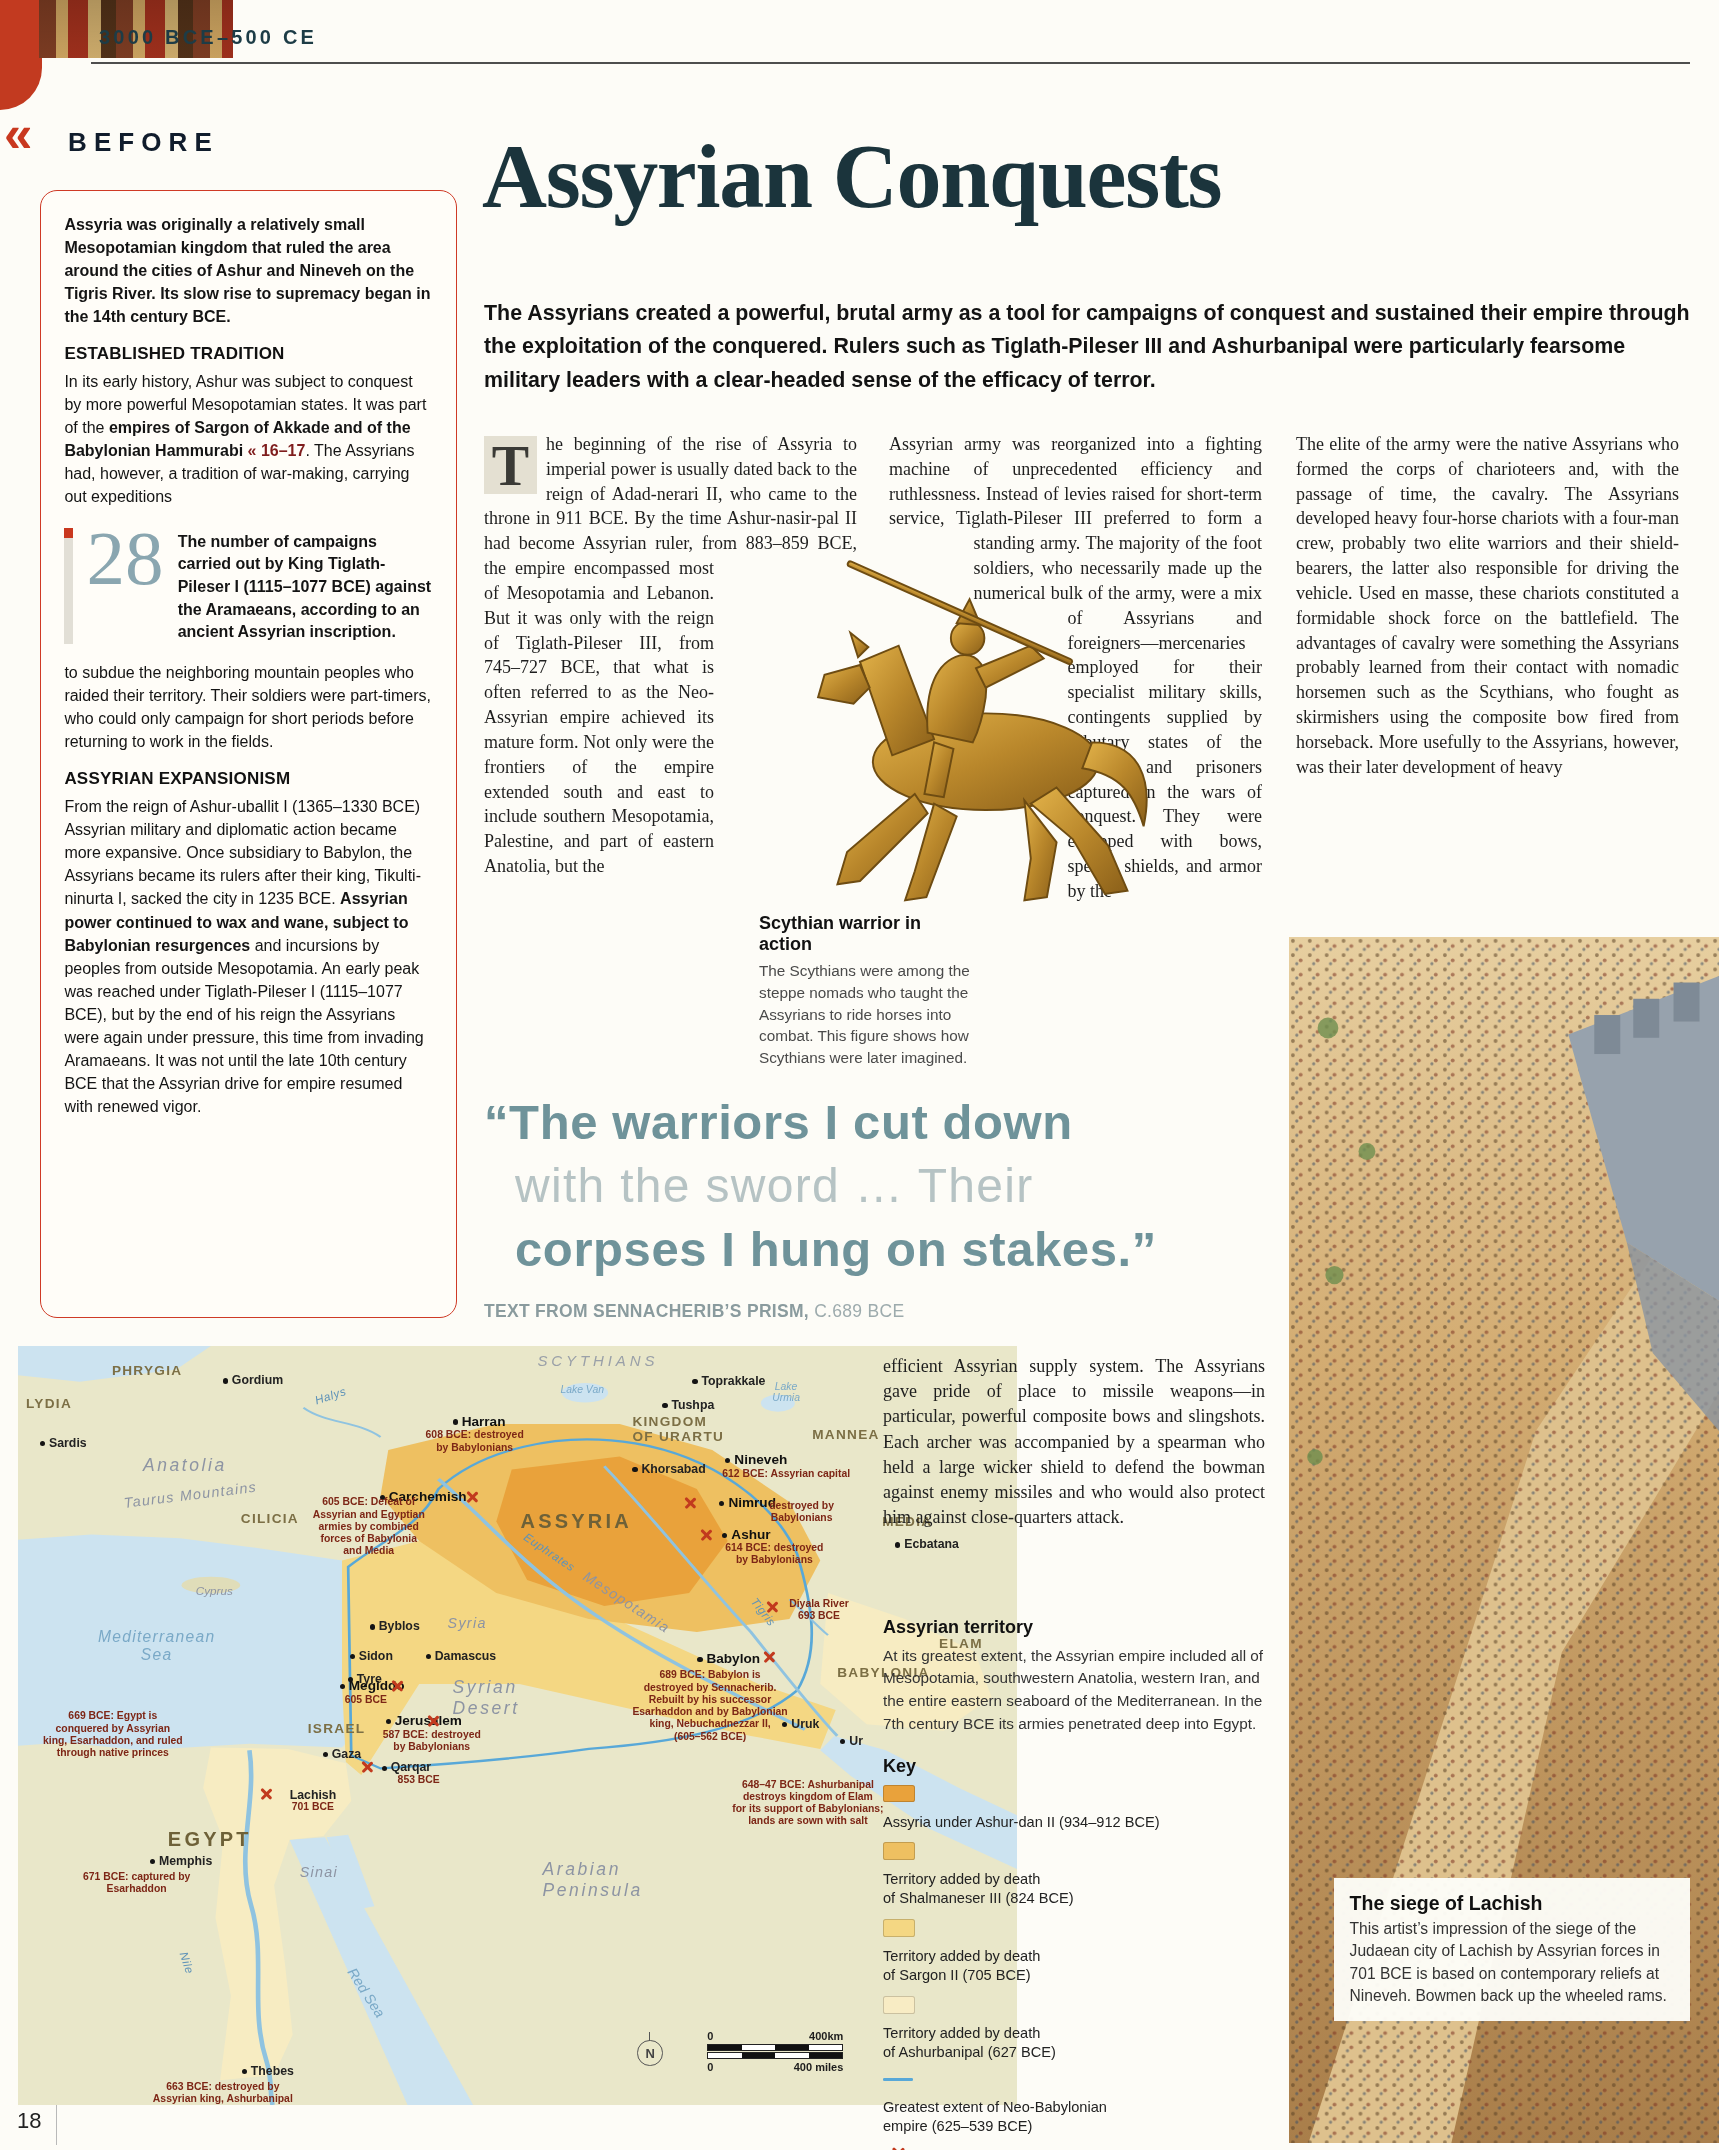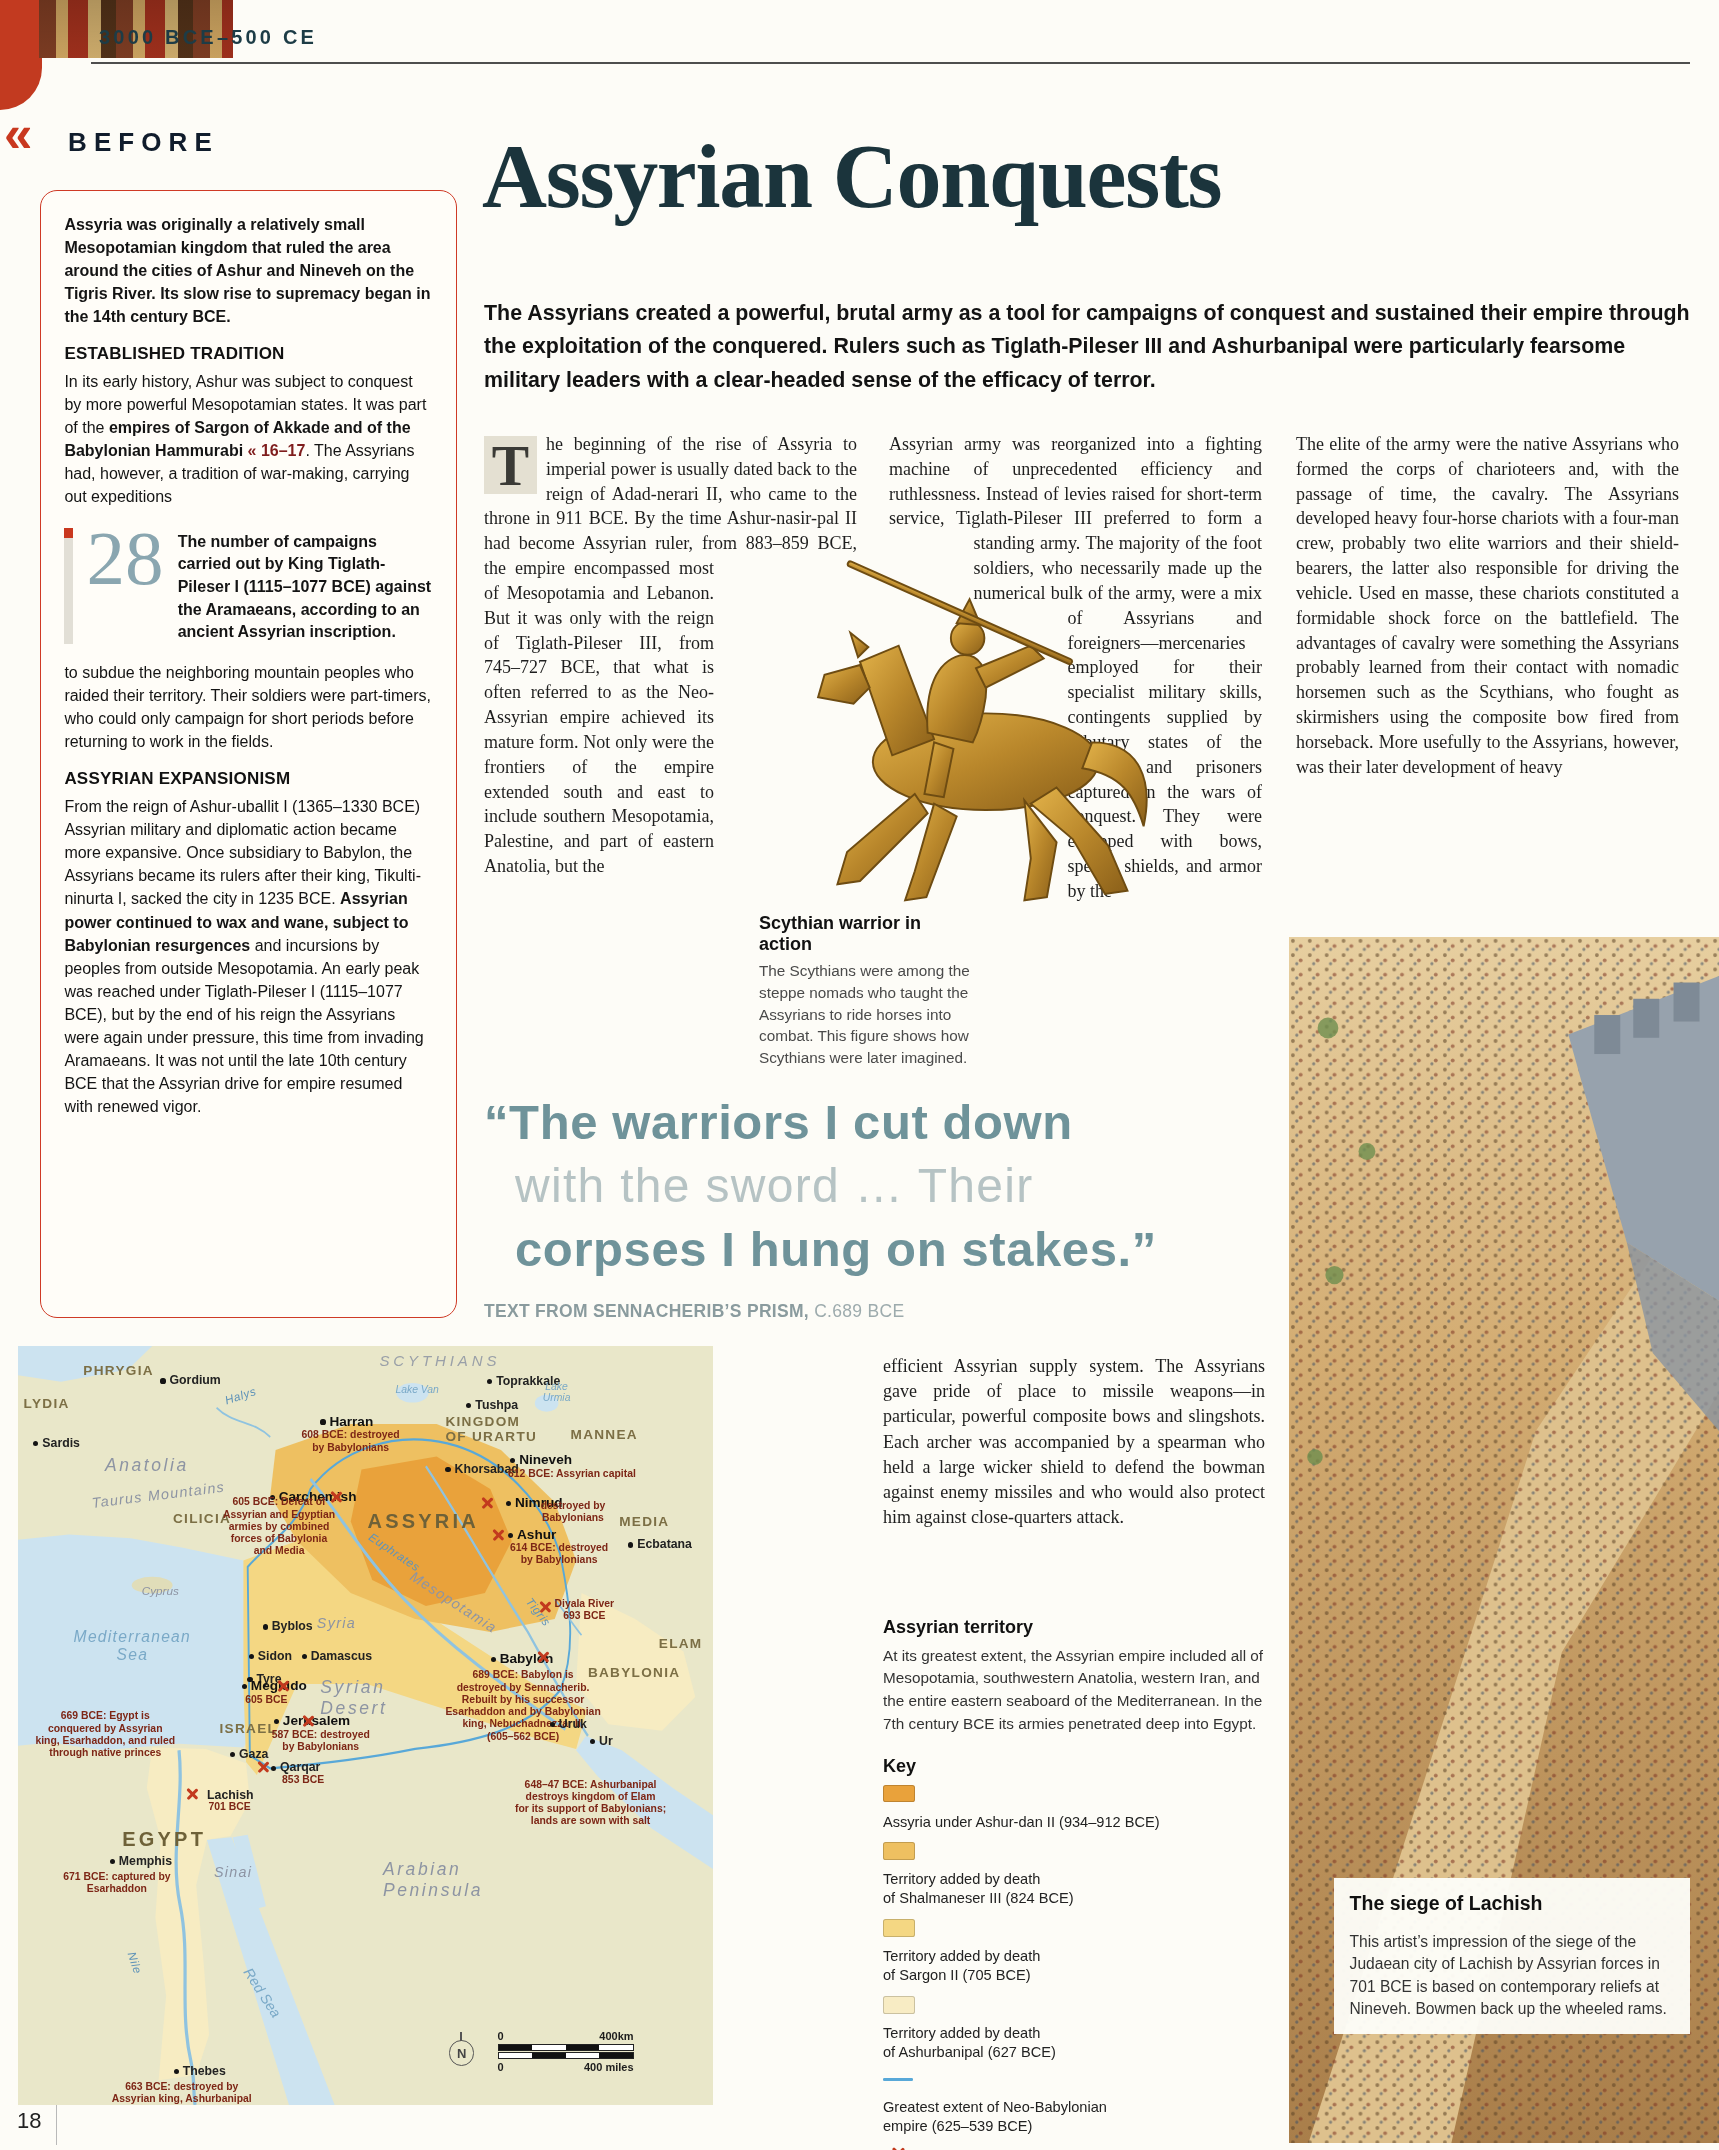--- a/index.html
+++ b/index.html
@@ -62,21 +62,21 @@
   
   .quote{position:absolute;left:484px;top:1090px;width:753px;}
   .q1,.q3{font-size:49px;font-weight:bold;color:#6f939a;letter-spacing:0.6px;line-height:1.32;}
   .q2{font-size:48px;font-weight:normal;color:#b6c3c4;letter-spacing:1.3px;line-height:1.3;padding-left:31px;}
   .q3{padding-left:31px;}
   .q-attr{margin-top:19.5px;font-size:17.5px;letter-spacing:0.3px;color:#8a9b9e;}
   .q-attr b{font-weight:bold;}
   .q-attr span{color:#9dabad;font-weight:normal;}
 
   
-  .map{position:absolute;left:18px;top:1346px;width:695px;height:759px;background:#cce3f0;overflow:hidden;}
+  .map{position:absolute;left:18px;top:1346px;width:999px;height:759px;background:#cce3f0;overflow:hidden;}
   .map svg.geo-svg{position:absolute;left:0;top:0;width:100%;height:100%;}
   .map-labels{position:absolute;left:0;top:0;width:100%;height:100%;}
   .m{position:absolute;white-space:pre-line;transform-origin:left top;font-family:"Liberation Sans",sans-serif;}
   .m.region{font-size:13.6px;font-weight:bold;color:#7c6f45;letter-spacing:1.3px;}
   .m.bigregion{font-size:20px;font-weight:bold;color:#6e6138;letter-spacing:3.2px;}
   .m.geo{font-style:italic;color:#8d94a3;font-size:14.3px;letter-spacing:1.3px;}
   .m.geobig{font-style:italic;color:#8d94a3;font-size:17.5px;letter-spacing:2.6px;}
   .m.geosmall{font-style:italic;color:#8d94a3;font-size:11.7px;}
   .m.scy{font-style:italic;color:#9aa0a8;font-size:15px;letter-spacing:3.9px;}
   .m.sea{font-style:italic;color:#7aa9c7;font-size:14.3px;}
@@ -116,21 +116,21 @@
   .sw.battleic::before,.sw.battleic::after{content:"";position:absolute;left:5.8px;top:0;width:2.6px;height:15.6px;background:#c23a1e;border-radius:1.3px;}
   .sw.battleic::before{transform:rotate(45deg);}
   .sw.battleic::after{transform:rotate(-45deg);}
   .leg-label{font-size:14.6px;line-height:1.3;color:#222;white-space:pre-line;}
 
   
   .lachish{position:absolute;left:1289px;top:937px;width:430px;height:1206px;overflow:hidden;}
   .lachish svg{position:absolute;left:0;top:0;width:100%;height:100%;}
   .lachish-cap{position:absolute;left:45px;top:941px;width:356px;box-sizing:border-box;
                background:rgba(253,253,248,.96);padding:14.3px 15.6px;}
-  .lachish-cap b{display:block;font-size:19.5px;color:#111;margin-bottom:16px;}
+  .lachish-cap b{display:block;font-size:19.5px;color:#111;margin-bottom:3px;}
   .lachish-cap span{display:block;font-size:15.6px;line-height:1.42;color:#333;}
 
   
   .pageno{position:absolute;left:17px;top:2108px;font-size:22px;color:#222;}
   .pageno-rule{position:absolute;left:56px;top:2105px;width:1.3px;height:40px;background:#b9b9b9;}
 </style>
 </head>
 <body>
 
 <div class="page">

